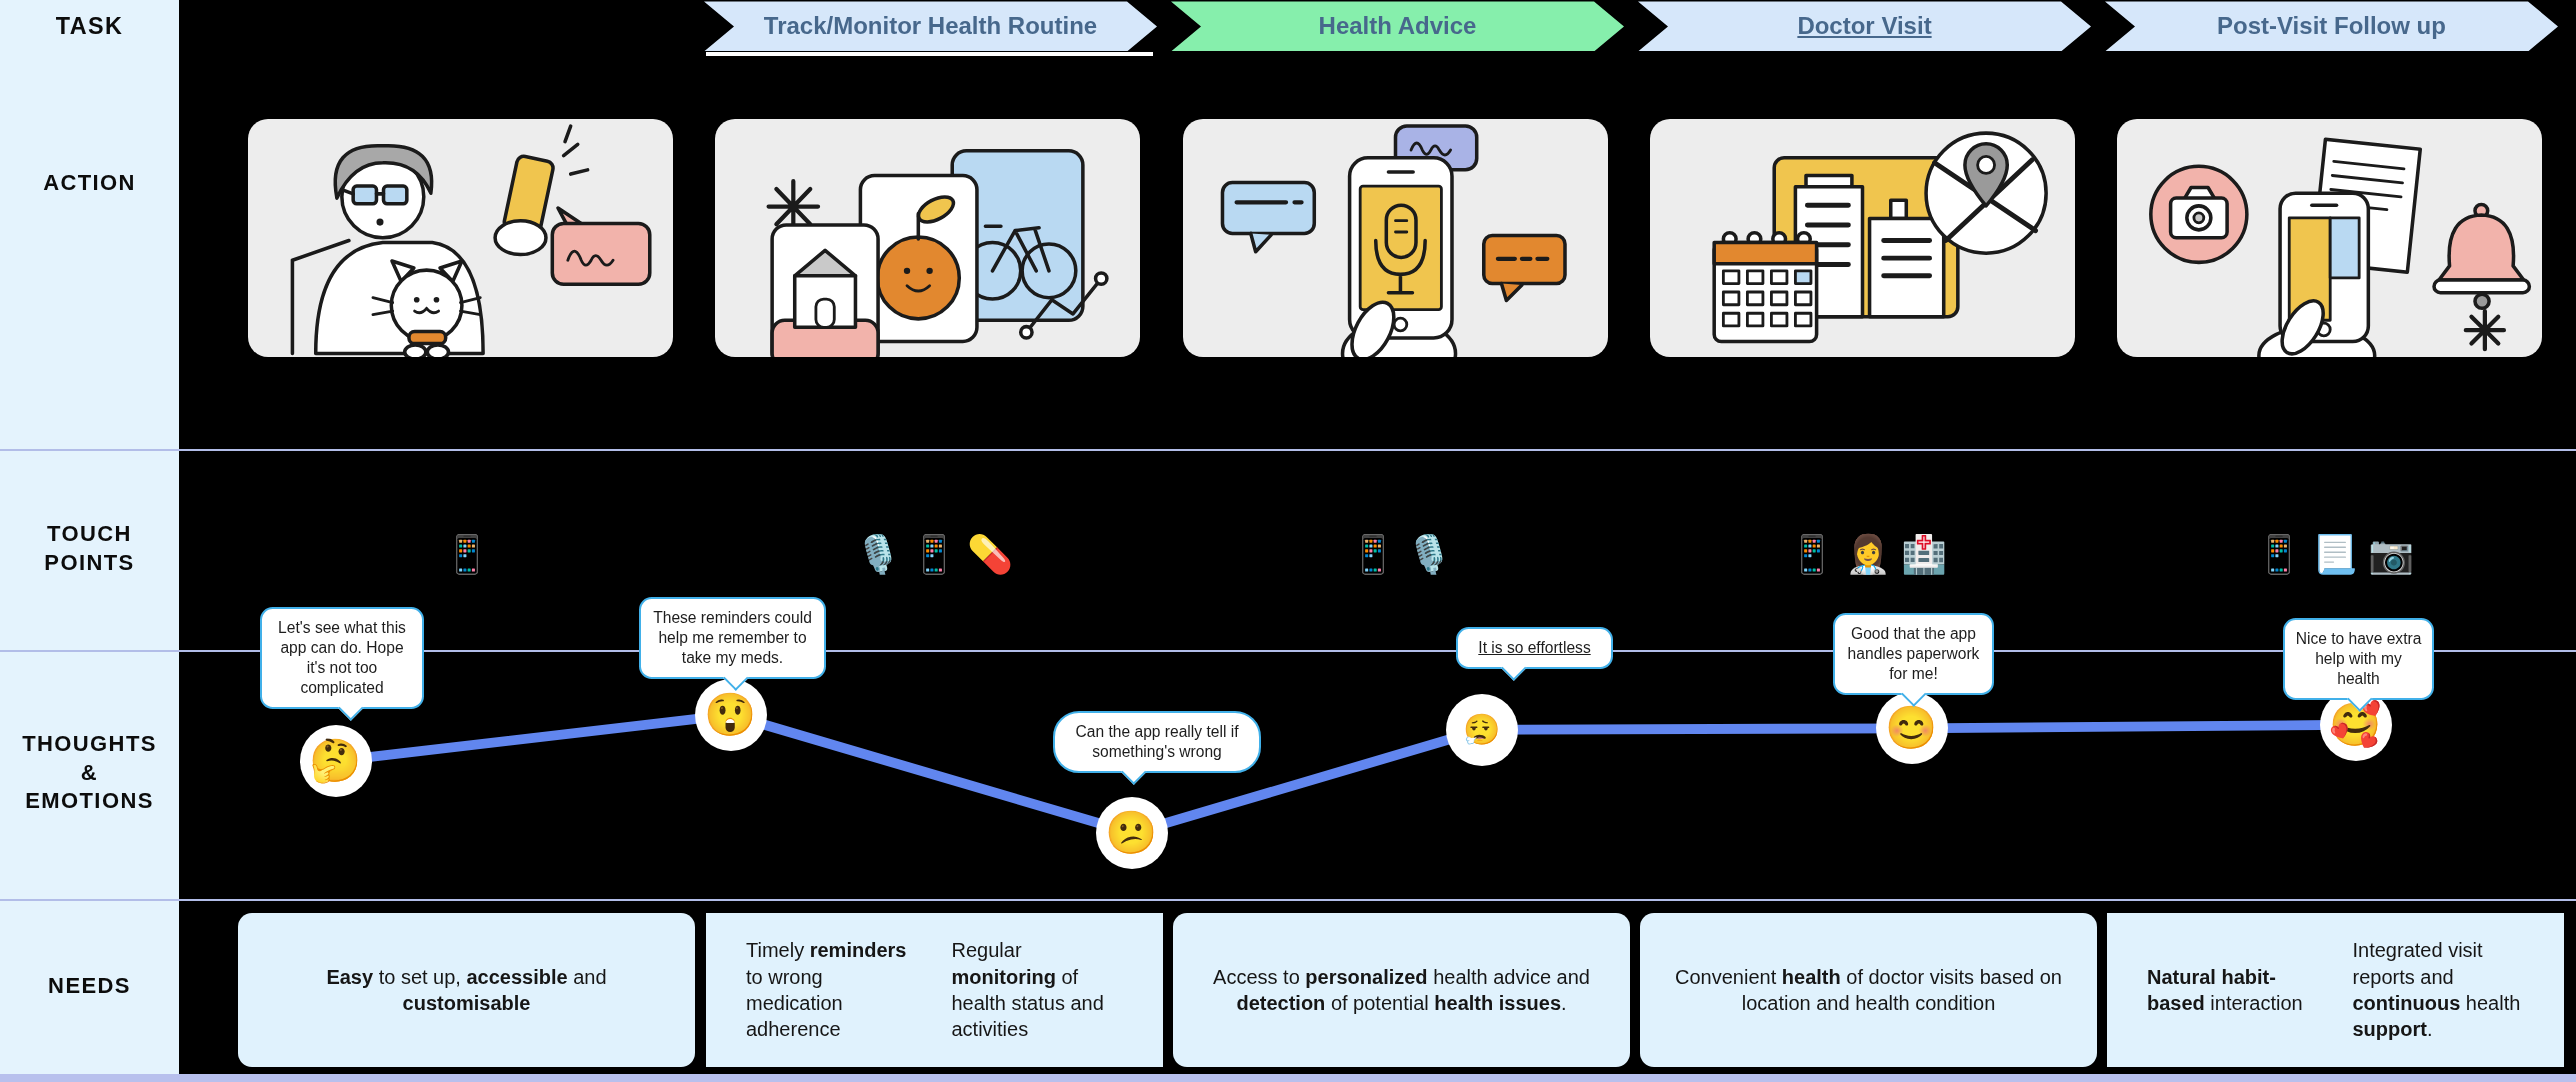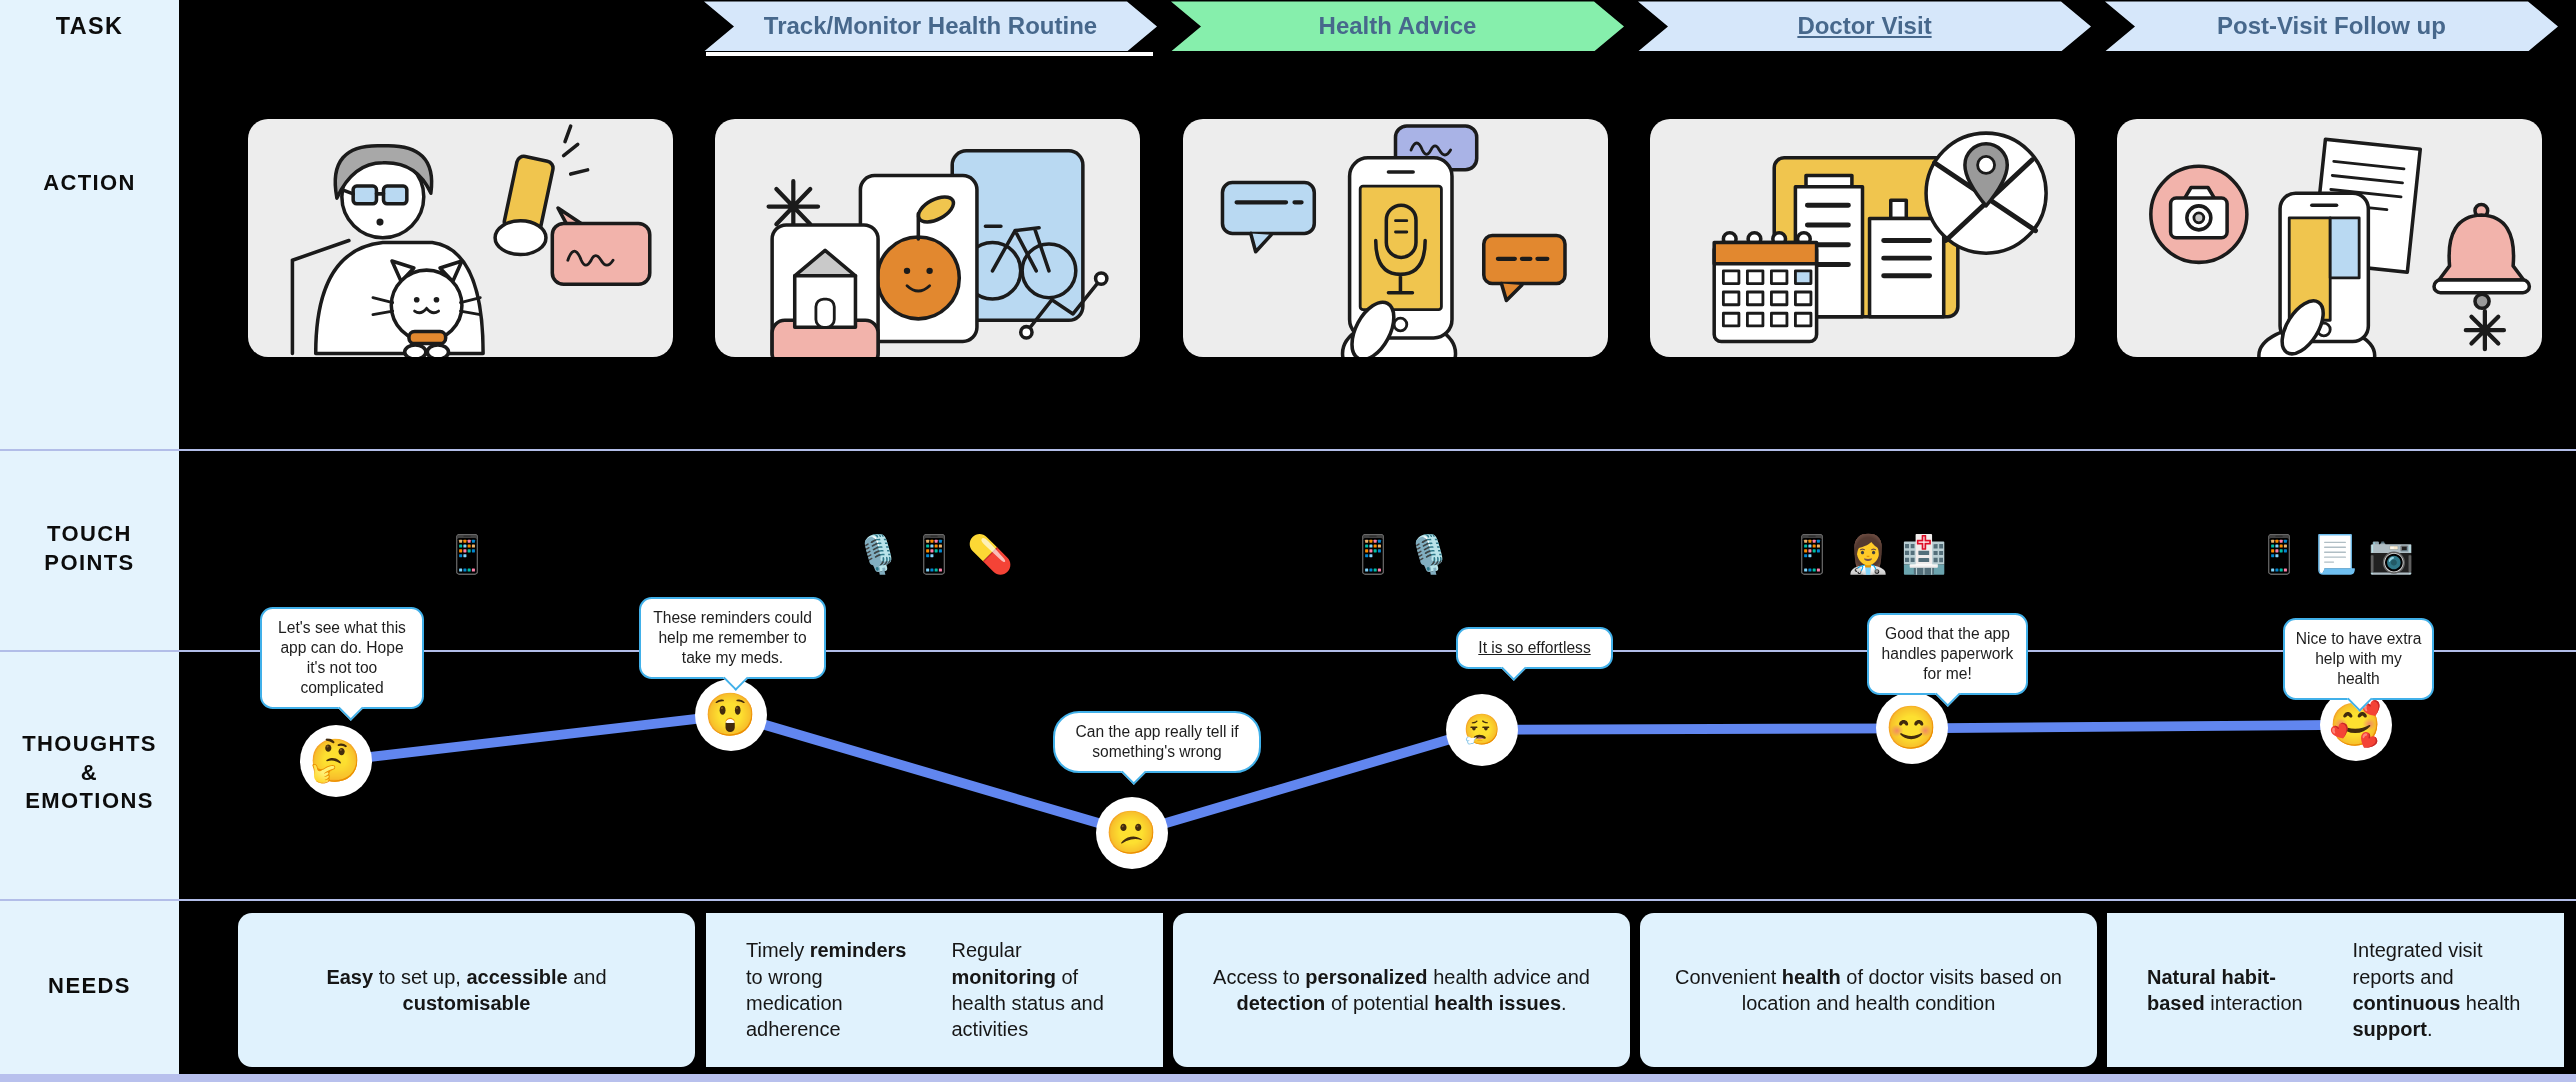--- a/index.html
+++ b/index.html
@@ -246,21 +246,21 @@
         <span>📱</span>
         <span>👩‍⚕️</span>
         <span>🏥</span>
       </div>
       <div class="needs-card single" style="left: 1640px; width: 457px; background: rgb(224, 242, 253);">
         <div class="blk"><span>Convenient </span><span class="b">health</span><span> of doctor visits based on location and health condition</span></div>
       </div>
       <div class="node" style="left: 1876px; top: 692px;">
         <span>😊</span>
       </div>
-      <div class="bubble" style="left: 1833px; top: 613px; width: 161px; border-color: rgb(65, 176, 233); margin-left: 34px;">
+      <div class="bubble" style="left: 1833px; top: 613px; width: 161px; border-color: rgb(65, 176, 233);">
         <span>Good that the app handles paperwork for me!</span>
         <span class="tail" style="left: 70px; border-right-color: rgb(65, 176, 233); border-bottom-color: rgb(65, 176, 233);"></span>
       </div>
       <div class="task-arrow" style="left: 2105px; width: 453px; background: rgb(214, 231, 250); color: rgb(71, 104, 140);">
         <span>Post-Visit Follow up</span>
       </div>
       <div class="action-card" style="left: 2117px; background: rgb(237, 237, 237);">
         <svg viewBox="0 0 600 337" xmlns="http://www.w3.org/2000/svg" fill="none" stroke="#1b1b1b" stroke-width="5" stroke-linecap="round" stroke-linejoin="round" aria-label="post-visit-followup-illustration">
     <circle cx="115" cy="135" r="68" fill="#f2b3ab"></circle>
     <path d="M95 112 l9 -15 h24 l9 15" fill="#ffffff"></path>

